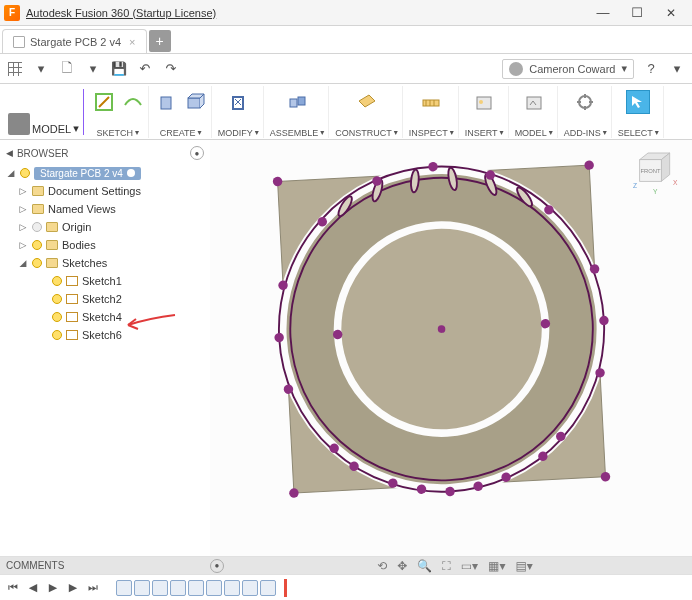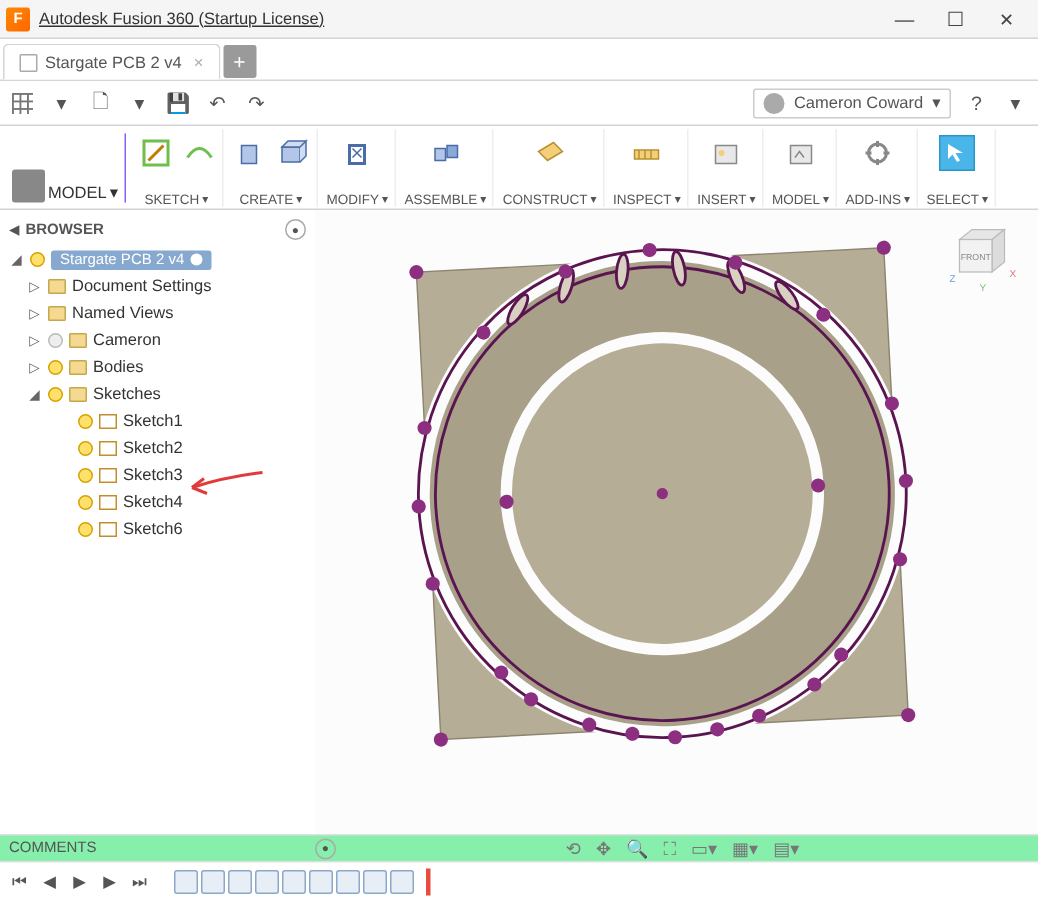--- a/index.html
+++ b/index.html
@@ -26,36 +26,36 @@
   .rgroup{display:flex;flex-direction:column;align-items:center;height:52px;justify-content:space-between;padding:0 4px;font-size:9px;color:#555;border-right:1px solid #eee;}
   .rgroup .icons{display:flex;gap:4px;height:28px;align-items:flex-end;}
   .ricon{width:24px;height:24px;display:flex;align-items:center;justify-content:center;}
   .select .ricon{background:#4ab5e8;border:1px solid #2a95c8;}
   .glabel{display:flex;align-items:center;gap:2px;}
   .glabel .dd{font-size:8px;}
   .workspace{flex:1;display:flex;position:relative;overflow:hidden;}
   .browser{width:210px;background:#fff;position:relative;padding:4px 0;border-right:none;}
   .brhdr{display:flex;align-items:center;gap:4px;padding:2px 6px;font-size:10px;color:#555;}
   .brhdr .tri{font-size:9px;}
-  .brhdr .brlabel{font-weight:bold;}
+  .brhdr .brlabel{font-weight:normal;}
   .pin{margin-left:auto;width:14px;height:14px;border:1px solid #aaa;border-radius:50%;font-size:8px;display:flex;align-items:center;justify-content:center;}
   .tree{font-size:11px;color:#333;padding:2px 0;}
   .node{display:flex;align-items:center;gap:4px;height:18px;padding-left:6px;}
   .node .exp{width:10px;text-align:center;color:#666;font-size:9px;}
   .node .bulb{width:10px;height:10px;border-radius:50%;background:#ffe06a;border:1px solid #d4a400;}
   .node .bulb.off{background:#eee;border-color:#bbb;}
   .node .fico{width:12px;height:10px;background:#f5d990;border:1px solid #c4a84c;border-radius:1px;}
   .node .sico{width:12px;height:10px;background:#fff;border:1px solid #c48f2a;}
   .node .txt{white-space:nowrap;}
   .d1{padding-left:18px;} .d2{padding-left:38px;}
   .rootchip{background:#87a8cf;color:#fff;padding:1px 6px;border-radius:2px;font-size:10px;display:flex;align-items:center;gap:4px;}
   .rootchip .dot{width:8px;height:8px;background:#fff;border-radius:50%;}
   .canvas{flex:1;position:relative;background:#fcfcfc;}
   .viewcube{position:absolute;top:8px;right:14px;width:50px;height:50px;}
-  .comments{height:18px;background:#86efac;border-top:1px solid #e0e0e0;display:flex;align-items:center;font-size:10px;color:#555;padding:0 6px;}
+  .comments{height:18px;background:#e5e5e5;border-top:1px solid #e0e0e0;display:flex;align-items:center;font-size:10px;color:#555;padding:0 6px;}
   .comments .label{flex:0 0 200px;}
   .comments .pin2{width:14px;height:14px;border:1px solid #aaa;border-radius:50%;font-size:8px;display:flex;align-items:center;justify-content:center;margin-left:4px;}
   .navicons{flex:1;display:flex;gap:10px;justify-content:center;color:#777;font-size:12px;}
   .timeline{height:26px;background:#fff;border-top:1px solid #e0e0e0;display:flex;align-items:center;padding:0 6px;gap:6px;}
   .tlbtn{width:14px;height:14px;color:#555;font-size:11px;display:flex;align-items:center;justify-content:center;}
   .tlitems{display:flex;gap:2px;margin-left:10px;}
   .tlitem{width:16px;height:16px;background:#e8eef6;border:1px solid #8aa8cc;border-radius:2px;}
   .tlmark{width:3px;height:18px;background:#e74c3c;margin-left:2px;}
   .arrow-annot{position:absolute;top:170px;left:120px;pointer-events:none;}
   svg { display:block; }
@@ -292,21 +292,21 @@
         </div>
       <div class="node d1">
           <span class="exp">▷</span>
           <span class="fico"></span>
           <span class="txt">Named Views</span>
         </div>
       <div class="node d1">
           <span class="exp">▷</span>
           <span class="bulb off"></span>
           <span class="fico"></span>
-          <span class="txt">Cameron</span>
+          <span class="txt">Origin</span>
         </div>
       <div class="node d1">
           <span class="exp">▷</span>
           <span class="bulb"></span>
           <span class="fico"></span>
           <span class="txt">Bodies</span>
         </div>
       <div class="node d1">
           <span class="exp">◢</span>
           <span class="bulb"></span>
@@ -317,26 +317,20 @@
           <span class="exp"></span>
           <span class="bulb"></span>
           <span class="sico"></span>
           <span class="txt">Sketch1</span>
         </div>
       <div class="node d2">
           <span class="exp"></span>
           <span class="bulb"></span>
           <span class="sico"></span>
           <span class="txt">Sketch2</span>
-        </div>
-      <div class="node d2">
-          <span class="exp"></span>
-          <span class="bulb"></span>
-          <span class="sico"></span>
-          <span class="txt">Sketch3</span>
         </div>
       <div class="node d2">
           <span class="exp"></span>
           <span class="bulb"></span>
           <span class="sico"></span>
           <span class="txt">Sketch4</span>
         </div>
       <div class="node d2">
           <span class="exp"></span>
           <span class="bulb"></span>

